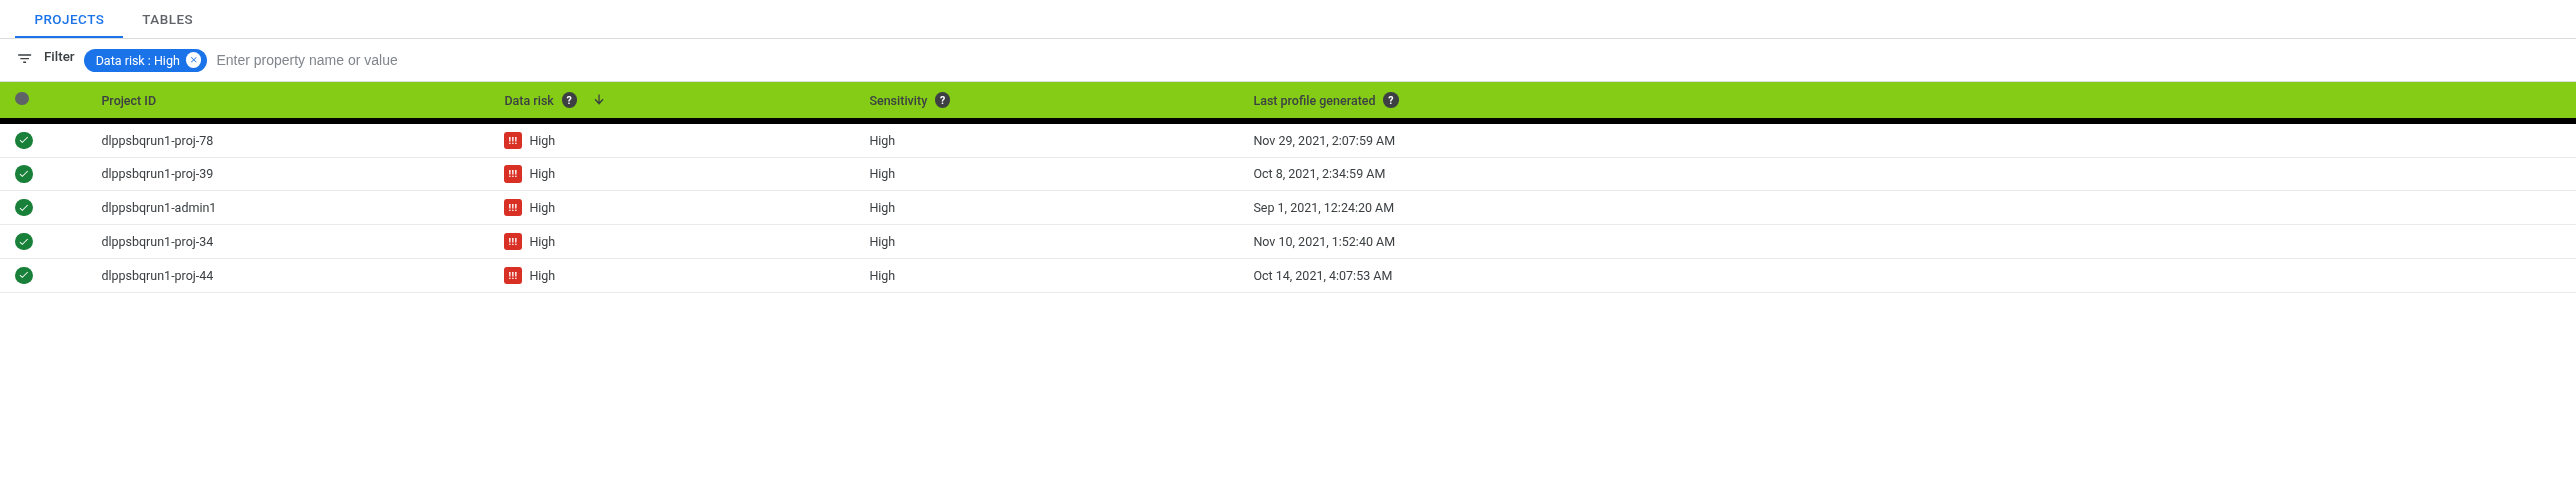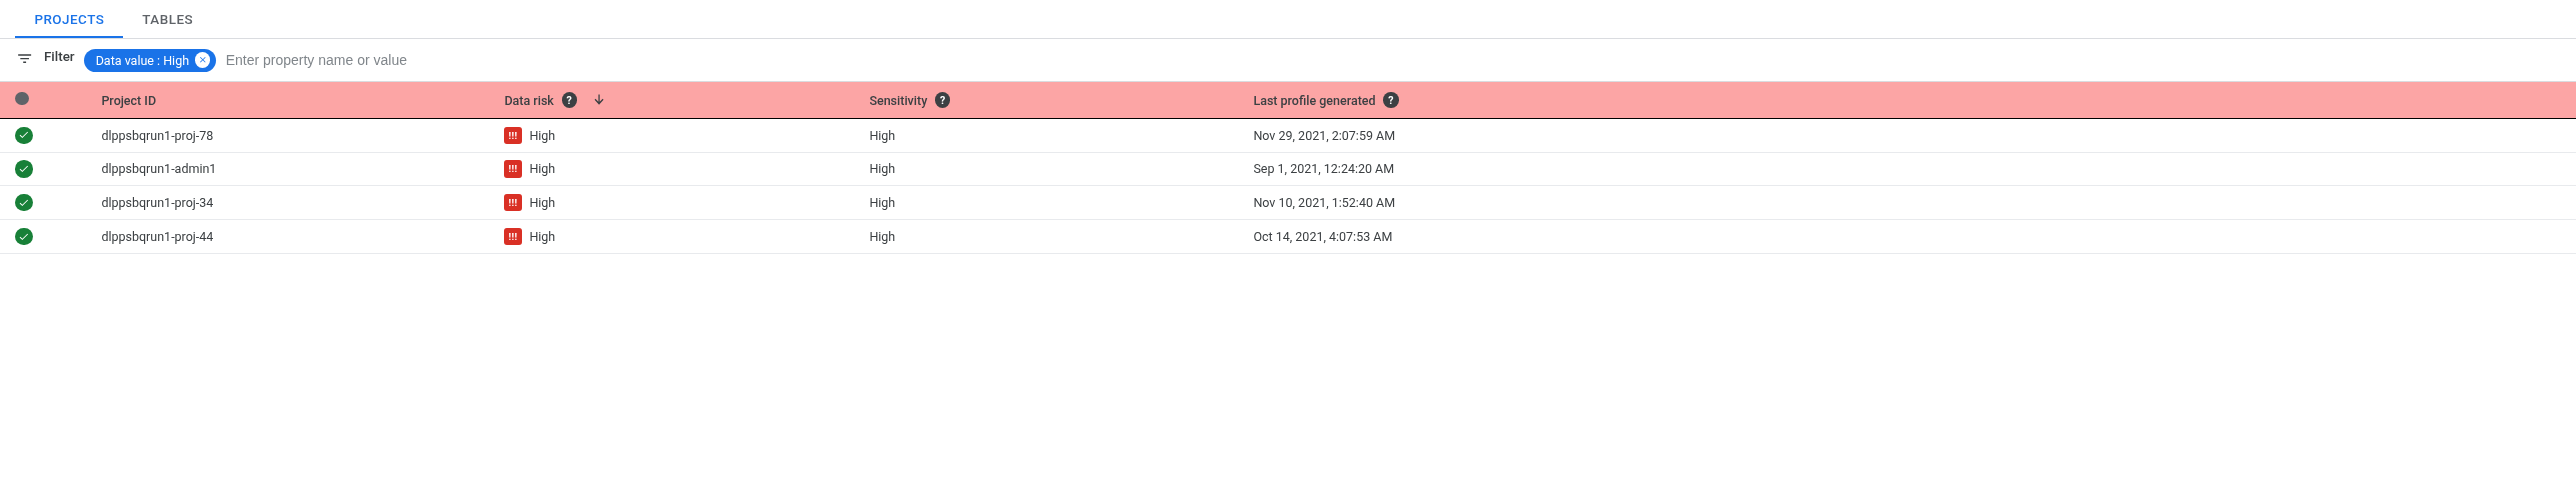--- a/index.html
+++ b/index.html
@@ -14,21 +14,21 @@
     .filter-bar { display: flex; padding: 9.6px 15.4px; gap: 9.6px; border-bottom: 1px solid #dadce0; }
     .filter-icon { width: 19px; height: 19px; display: flex; align-items: center; justify-content: center; }
     .filter-label { font-size: 13.4px; color: #3c4043; font-weight: 500; }
     .chip { display: inline-flex; align-items: center; background: #1a73e8; color: #fff; border-radius: 15.4px; padding: 3.8px 5.8px 3.8px 11.5px; font-size: 12.5px; gap: 5.8px; }
     .chip-close { width: 15.4px; height: 15.4px; border-radius: 50%; background: #fff; color: #1a73e8; display: flex; align-items: center; justify-content: center; cursor: pointer; font-size: 11.5px; }
     .filter-input { border: none; outline: none; font-size: 14px; color: #5f6368; flex: 1; background: transparent; }
     .filter-input::placeholder { color: #80868b; }
 
     
     .tbl { width: 100%; border-collapse: collapse; }
-    .tbl thead th { text-align: left; font-weight: 500; font-size: 12.5px; color: #3c4043; background: #fca5a5; padding: 9.6px 15.4px; border-bottom: 1px solid #000000; margin-top: 32px; }
+    .tbl thead th { text-align: left; font-weight: 500; font-size: 12.5px; color: #3c4043; background: #84cc16; padding: 9.6px 15.4px; border-bottom: 6px solid #000000; margin-top: 32px; }
     .tbl tbody td { padding: 7.7px 15.4px; border-bottom: 1px solid #e8eaed; font-size: 12.5px; color: #3c4043; vertical-align: middle; }
     .col-status { width: 86px; }
     .col-project { width: 403px; }
     .col-datarisk { width: 365px; }
     .col-sensitivity { width: 384px; }
 
     .th-inner { display: inline-flex; align-items: center; gap: 7.7px; }
     .help-icon { width: 15.4px; height: 15.4px; border-radius: 50%; background: #3c4043; color: #fff; display: inline-flex; align-items: center; justify-content: center; font-size: 10.6px; font-weight: bold; cursor: pointer; }
     .sort-arrow { display: inline-flex; align-items: center; margin-left: 7.7px; }
 
@@ -46,21 +46,21 @@
 </div>
 
 <div class="filter-bar">
   <span class="filter-icon">
     <svg width="17.3" height="17.3" viewBox="0 0 24 24" fill="#3c4043">
         <path d="M3 6h18v2H3V6zm3 5h12v2H6v-2zm4 5h4v2h-4v-2z"></path>
       </svg>
   </span>
   <span class="filter-label">Filter</span>
   <span class="chip">
-    <span>Data value : High</span>
+    <span>Data risk : High</span>
     <span class="chip-close">
       <svg width="9.6" height="9.6" viewBox="0 0 24 24" fill="#1a73e8">
           <path d="M19 6.41 17.59 5 12 10.59 6.41 5 5 6.41 10.59 12 5 17.59 6.41 19 12 13.41 17.59 19 19 17.59 13.41 12z"></path>
         </svg>
     </span>
   </span>
   <input class="filter-input" type="text" placeholder="Enter property name or value" style="">
 </div>
 
 <table class="tbl">
@@ -119,20 +119,38 @@
     <td><span>Nov 29, 2021, 2:07:59 AM</span></td>
   </tr>
       <tr>
     <td class="col-status">
       <span class="status-check">
         <svg width="11.5" height="11.5" viewBox="0 0 24 24" fill="#fff">
               <path d="M9 16.17 4.83 12l-1.42 1.41L9 19 21 7l-1.41-1.41z"></path>
             </svg>
       </span>
     </td>
+    <td class="col-project"><span>dlppsbqrun1-proj-39</span></td>
+    <td class="col-datarisk">
+      <span class="risk-cell">
+        <span class="risk-badge">!!!</span>
+        <span>High</span>
+      </span>
+    </td>
+    <td class="col-sensitivity"><span>High</span></td>
+    <td><span>Oct 8, 2021, 2:34:59 AM</span></td>
+  </tr>
+      <tr>
+    <td class="col-status">
+      <span class="status-check">
+        <svg width="11.5" height="11.5" viewBox="0 0 24 24" fill="#fff">
+              <path d="M9 16.17 4.83 12l-1.42 1.41L9 19 21 7l-1.41-1.41z"></path>
+            </svg>
+      </span>
+    </td>
     <td class="col-project"><span>dlppsbqrun1-admin1</span></td>
     <td class="col-datarisk">
       <span class="risk-cell">
         <span class="risk-badge">!!!</span>
         <span>High</span>
       </span>
     </td>
     <td class="col-sensitivity"><span>High</span></td>
     <td><span>Sep 1, 2021, 12:24:20 AM</span></td>
   </tr>

